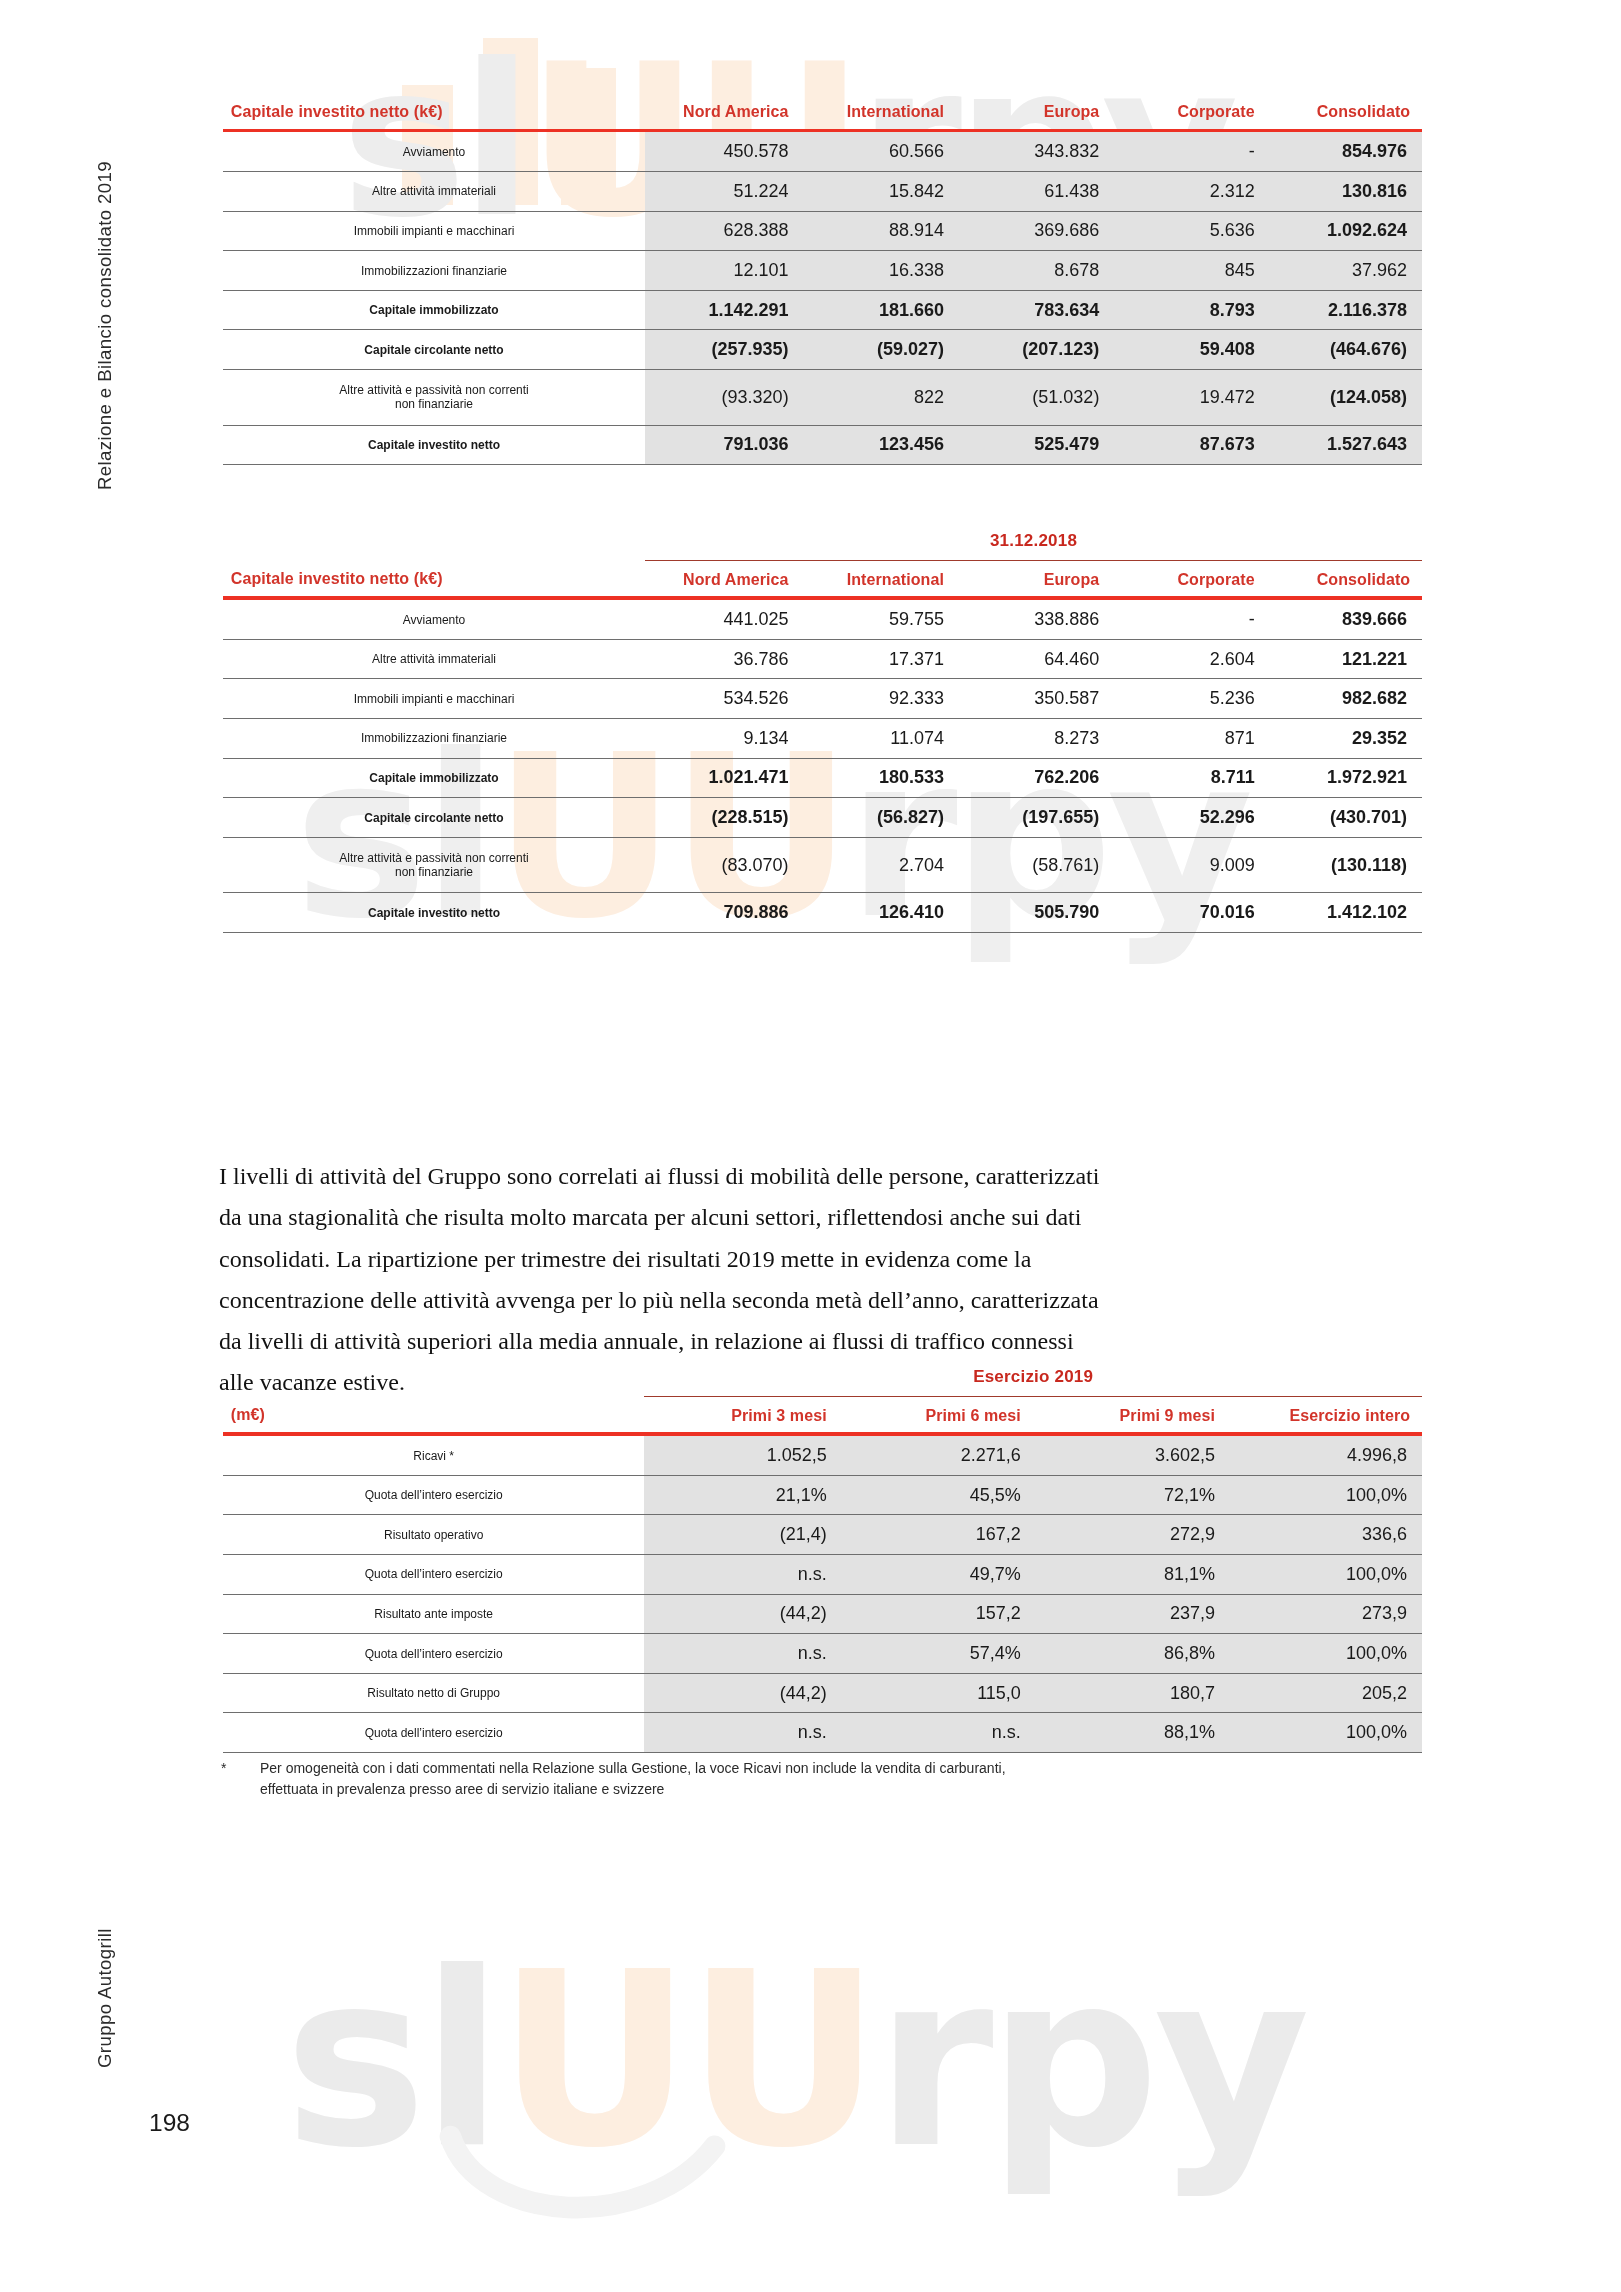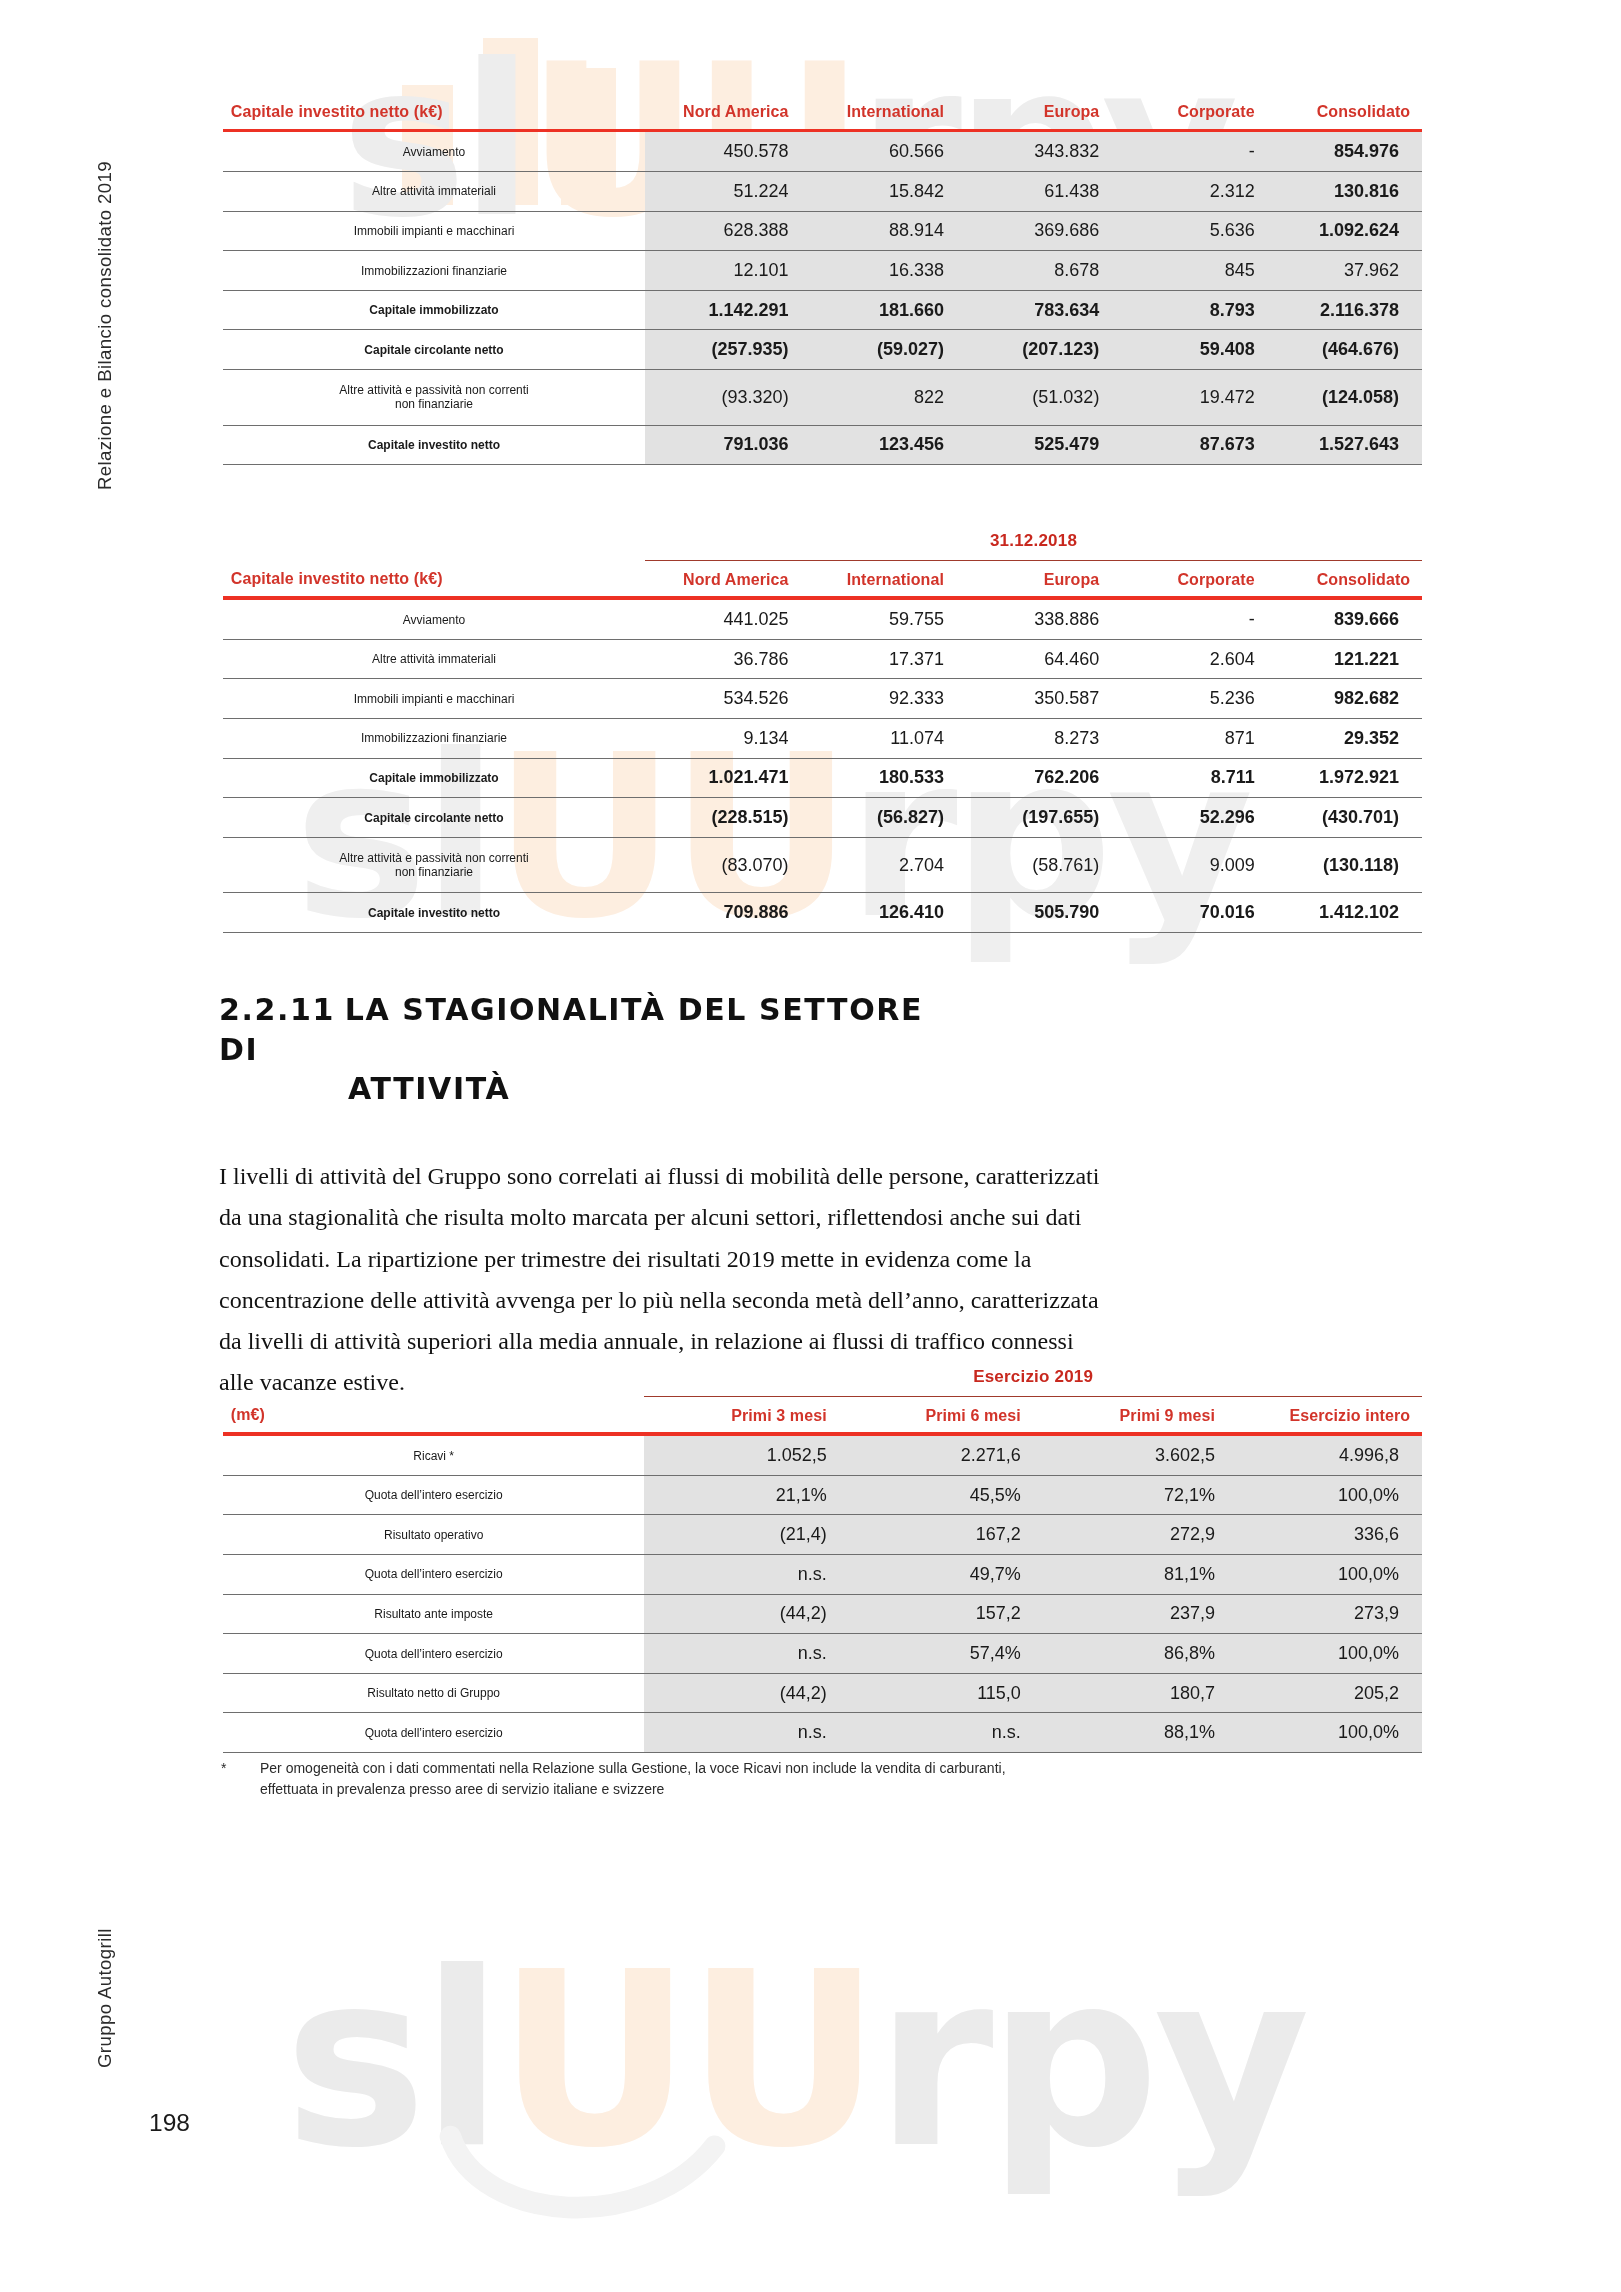--- a/index.html
+++ b/index.html
@@ -127,21 +127,21 @@
   tr.drow td.lbl {
     text-align: center;
     padding-left: 7.8px;
     padding-right: 7.8px;
     font-size: 12px;
   }
   tr.drow.bold td { font-weight: 700; }
   tr.drow.italic td { }
   tr.drow.tall td { padding-top: 12.7px; padding-bottom: 12.7px; }
   tr.drow td.shade { background: #e2e2e2; }
-  tr.drow td.lastcol { padding-right: 23px; }
+  tr.drow td.lastcol { padding-right: 15px; }
 
   .two-line {
     line-height: 1.22;
   }
 
   
   .section-heading {
     position: absolute;
     left: 219px;
     top: 990px;
@@ -400,24 +400,20 @@
           <td>709.886</td>
           <td>126.410</td>
           <td>505.790</td>
           <td>70.016</td>
           <td class="lastcol">1.412.102</td>
         </tr>
       </tbody>
     </table>
   </div>
 
-  <div class="section-heading">
-    <span class="num">2.2.11</span><span>LA STAGIONALITÀ DEL SETTORE DI</span>
-    <div class="heading-line2">ATTIVITÀ</div>
-  </div>
 
   <p class="body-par">I livelli di attività del Gruppo sono correlati ai flussi di mobilità delle persone, caratterizzati da una stagionalità che risulta molto marcata per alcuni settori, riflettendosi anche sui dati consolidati. La ripartizione per trimestre dei risultati 2019 mette in evidenza come la concentrazione delle attività avvenga per lo più nella seconda metà dell’anno, caratterizzata da livelli di attività superiori alla media annuale, in relazione ai flussi di traffico connessi alle vacanze estive.</p>
 
   <div class="tbl-block" style="left:223px; top:1367px;">
     <table class="fin" style="width:1199px;">
       <colgroup>
         <col style="width:421px;">
           <col style="width:194px;">
           <col style="width:194px;">
           <col style="width:194px;">

